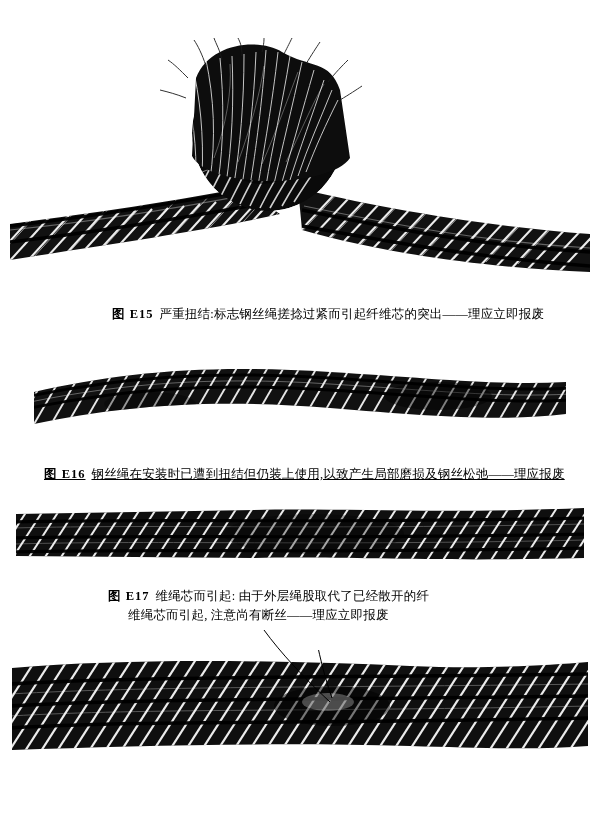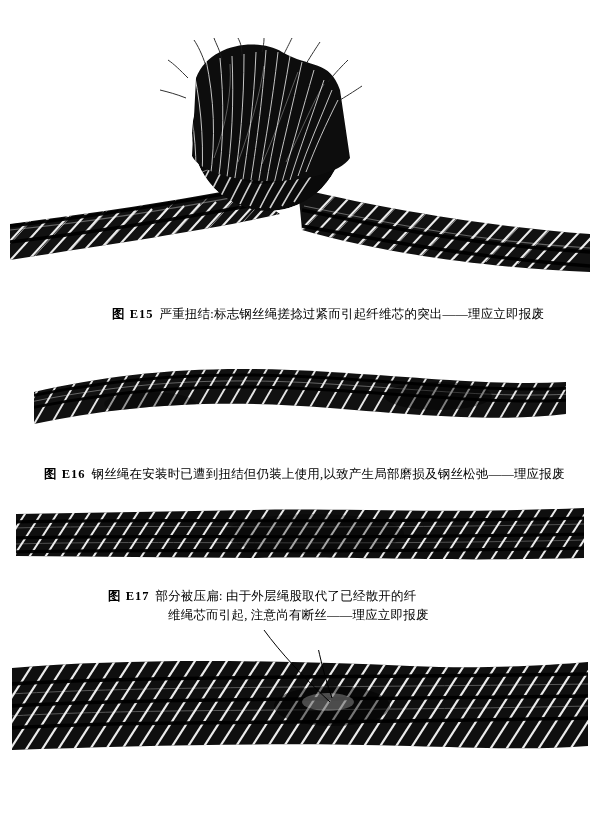--- a/index.html
+++ b/index.html
@@ -48,23 +48,23 @@
     overflow: hidden;
   }
   .rope-canvas {
     display: block;
     width: 100%;
     height: 100%;
   }
 
   
   #cap-e15 { left: 112px; top: 305px; }
-  #cap-e16 { left: 44px;  top: 465px; }
+  #cap-e16 { left: 44px;  top: 465px; text-decoration: underline; }
   #cap-e17 { left: 108px; top: 587px; }
-  #cap-e17 .line2 { margin-left: 60px; }
+  #cap-e17 .line2 { margin-left: 20px; }
   #cap-e18 { left: 140px; top: 775px; }
   #cap-e18 .line2 { margin-left: 22px; }
 
   
   #fig-e15 { left: 10px;  top: 38px;  width: 580px; height: 252px; }
   #fig-e16 { left: 30px;  top: 352px; width: 540px; height: 92px;  }
   #fig-e17 { left: 14px;  top: 498px; width: 572px; height: 72px;  }
   #fig-e18 { left: 10px;  top: 650px; width: 580px; height: 112px; }
 </style>
 </head>
@@ -360,21 +360,21 @@
           <path d="M0,30 C150,26 300,32 572,26"></path>
           <path d="M0,46 C150,42 300,48 572,42"></path>
         </g>
 
         <ellipse cx="300" cy="36" rx="90" ry="20" fill="#000" opacity="0.3"></ellipse>
       </g>
     </svg>
   </div>
 
   <div class="caption" id="cap-e17">
-    <span class="fig-label">图 E17</span><span>部分被压扁: 由于外层绳股取代了已经散开的纤</span>
+    <span class="fig-label">图 E17</span><span>维绳芯而引起: 由于外层绳股取代了已经散开的纤</span>
     <span class="line2">维绳芯而引起, 注意尚有断丝——理应立即报废</span>
   </div>
 
   <div class="figure" id="fig-e18">
     <svg class="rope-canvas" viewBox="0 0 580 112" preserveAspectRatio="none">
       <defs>
         <clipPath id="clipE18">
           <path d="M2,18 C120,8 260,10 400,16 C470,19 530,16 578,12 L578,96 C530,100 470,98 400,96 C260,92 120,96 2,100 Z"></path>
         </clipPath>
       </defs>

